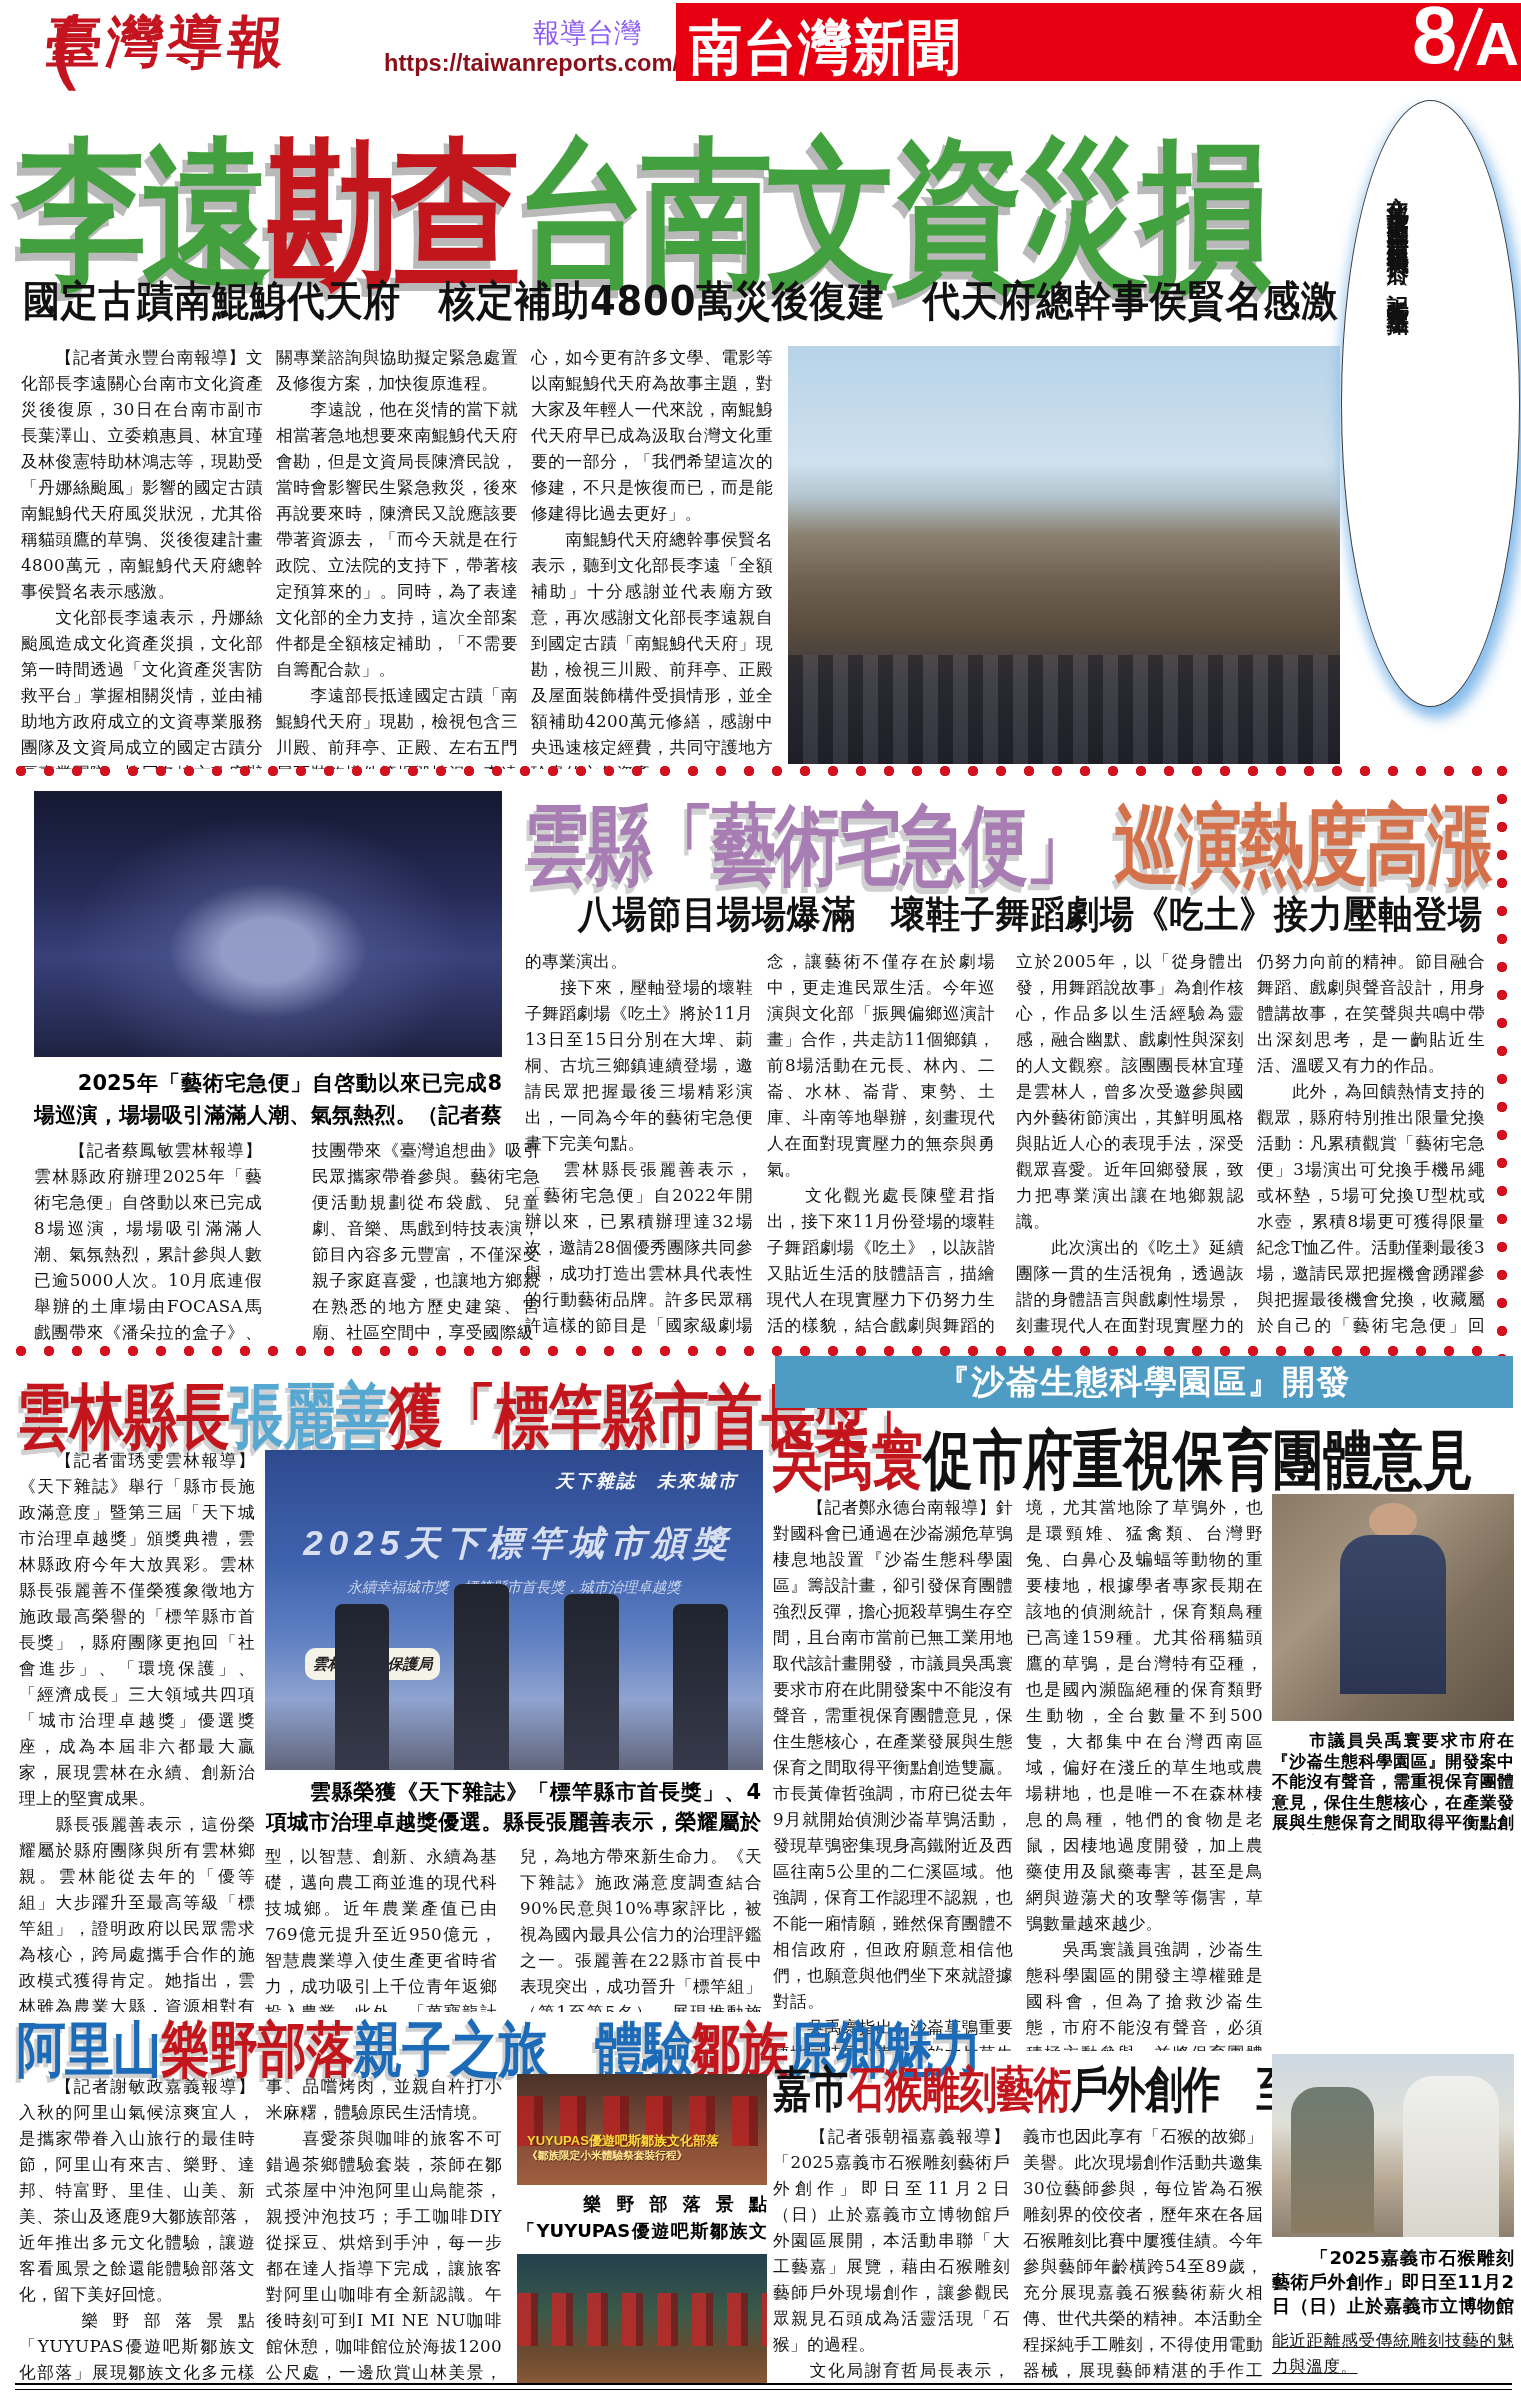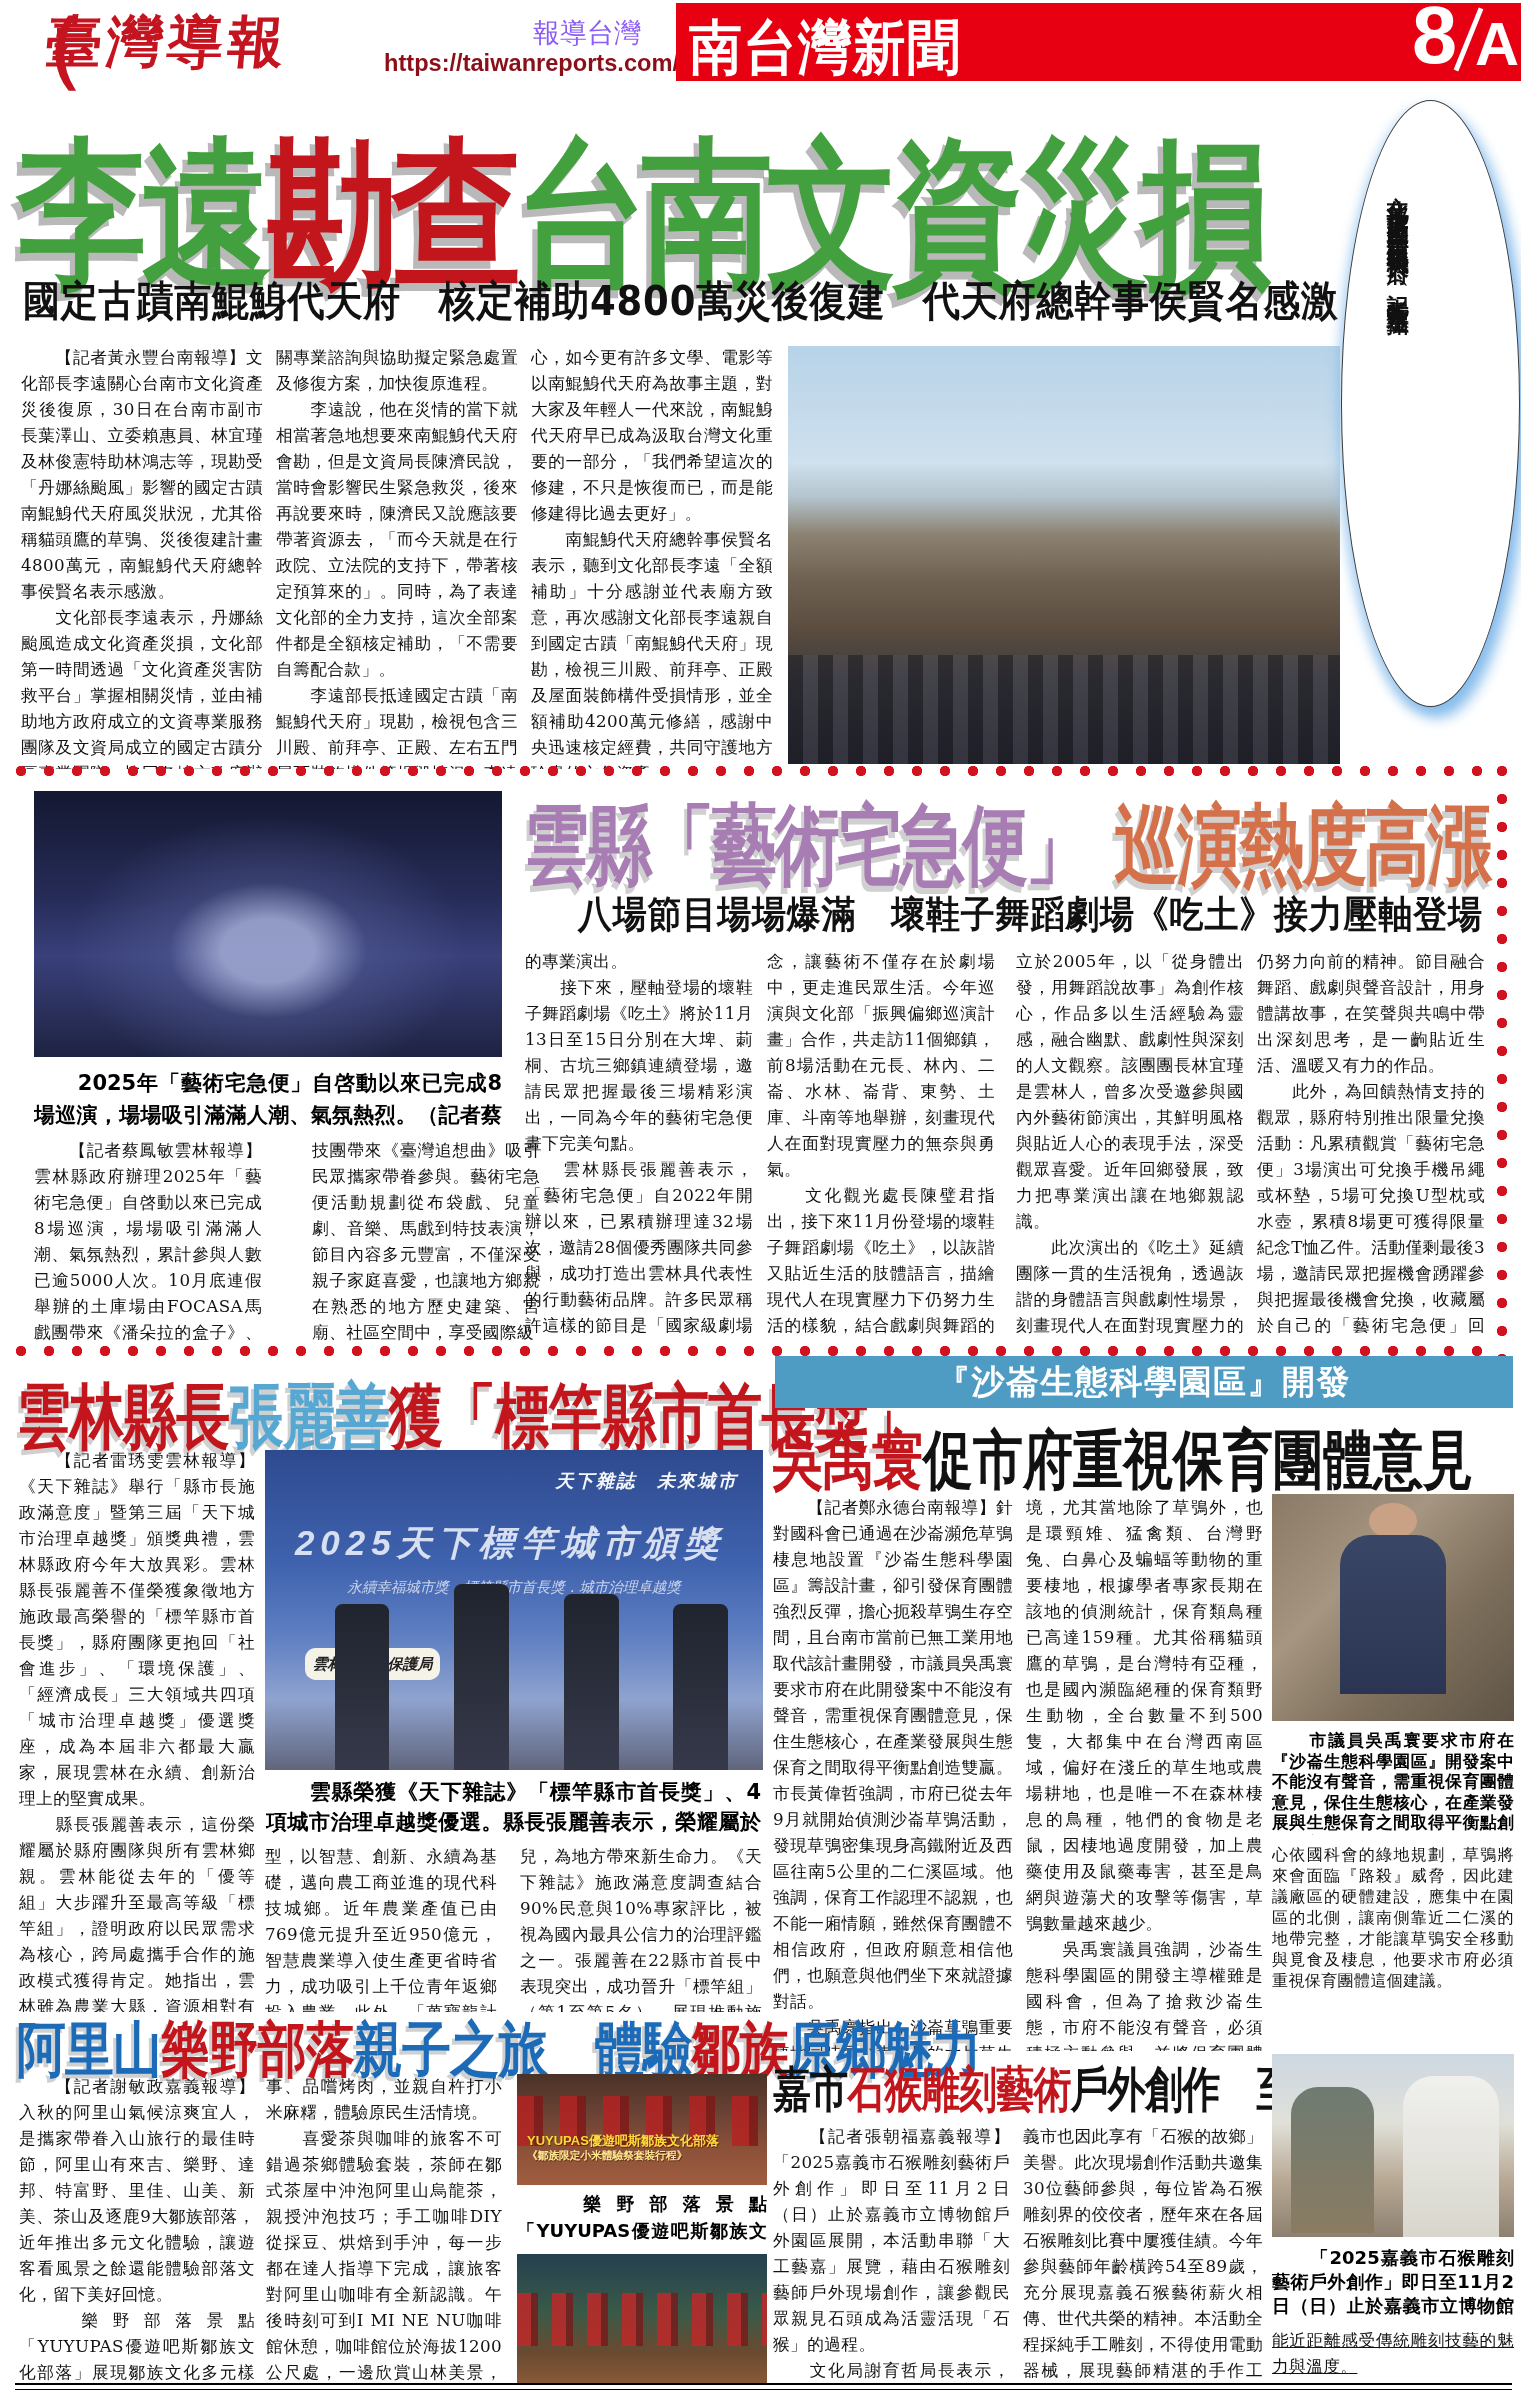--- a/index.html
+++ b/index.html
@@ -49,21 +49,21 @@
     color:#fff;font-size:33px;font-weight:bold;text-align:center;line-height:52px;letter-spacing:1.5px;}
   
   .photo{position:absolute;overflow:hidden;}
   .photo1{background:linear-gradient(180deg,#b7d3e8 0%,#cfe0ee 28%,#b4c5cf 36%,#8c8272 45%,#6f6152 56%,#5a4c3e 68%,#3a3a3e 80%,#26272e 100%);}
   .photo1 .crowd{position:absolute;left:0;bottom:0;width:100%;height:26%;
     background:repeating-linear-gradient(90deg,rgba(20,20,30,.45) 0 15px,rgba(90,90,110,.25) 15px 30px);}
   .photo2{background:radial-gradient(ellipse at 50% 60%,rgba(170,180,220,.8) 0 14%,rgba(90,100,160,.4) 30%,transparent 60%),
     linear-gradient(180deg,#141831,#262c58 40%,#39407a 62%,#1e2342 100%);}
   .photo3{background:linear-gradient(180deg,#2e4a8f,#3f62ae 35%,#5e7fc2 58%,#8fa3cf 78%,#60657c 100%);}
   .photo3 .p3big{position:absolute;left:6%;top:22%;width:88%;color:#e8edf8;font-size:35px;font-weight:bold;
-    letter-spacing:6px;text-align:left;opacity:.9;}
+    letter-spacing:6px;text-align:right;opacity:.9;}
   .photo3 .p3sub{position:absolute;left:4%;top:40%;width:92%;color:#dfe6f5;font-size:14.5px;text-align:center;opacity:.85;}
   .photo3 .p3logo{position:absolute;right:5%;top:6%;color:#fff;font-size:18px;font-weight:bold;letter-spacing:2.3px;opacity:.95;}
   .photo3 .p3sign{position:absolute;left:8%;top:62%;background:#f5f2e8;color:#222;font-size:15px;font-weight:bold;
     padding:6px 7.6px;border-radius:10.7px;line-height:1.3;}
   .photo3 .fig{position:absolute;bottom:0;height:52%;width:11%;background:linear-gradient(180deg,#20242e,#35394a);border-radius:7.6px 7.6px 0 0;}
   .photo4{background:linear-gradient(135deg,#8a7a65,#a59581 35%,#7d6f5c 65%,#5f5446 100%);}
   .photo4 .vest{position:absolute;left:28%;top:18%;width:44%;height:70%;background:linear-gradient(180deg,#3a4666,#2b3553);border-radius:30px 30px 0 0;}
   .photo4 .head{position:absolute;left:40%;top:4%;width:20%;height:16%;background:#c9a械;background:#c9a285;border-radius:50%;}
   .photo5a{background:linear-gradient(180deg,#4a3228,#6a4234 35%,#8a5038 65%,#a05e40 100%);}
   .photo5a .perf{position:absolute;left:0;top:20%;width:100%;height:45%;
@@ -177,21 +177,20 @@
   <div class="bodytext" style="left:1026px;top:1494px;width:237px;height:557px;">境，尤其當地除了草鴞外，也是環頸雉、猛禽類、台灣野兔、白鼻心及蝙蝠等動物的重要棲地，根據學者專家長期在該地的偵測統計，保育類鳥種已高達159種。尤其俗稱貓頭鷹的草鴞，是台灣特有亞種，也是國內瀕臨絕種的保育類野生動物，全台數量不到500隻，大都集中在台灣西南區域，偏好在淺丘的草生地或農場耕地，也是唯一不在森林棲息的鳥種，牠們的食物是老鼠，因棲地過度開發，加上農藥使用及鼠藥毒害，甚至是鳥網與遊蕩犬的攻擊等傷害，草鴞數量越來越少。
 　　吳禹寰議員強調，沙崙生態科學園區的開發主導權雖是國科會，但為了搶救沙崙生態，市府不能沒有聲音，必須積極主動參與，並將保育團體的意見納入整體規劃。保育團體也提醒，未來園區的生態核</div>
 
   <div class="photo photo4" style="left:1272px;top:1494px;width:242px;height:227px;">
     <div class="head"></div>
     <div class="vest"></div>
   </div>
 
   <div class="caption" style="left:1272px;top:1730px;width:242px;height:105px;font-size:16.7px;line-height:20.5px;">　　市議員吳禹寰要求市府在『沙崙生態科學園區』開發案中不能沒有聲音，需重視保育團體意見，保住生態核心，在產業發展與生態保育之間取得平衡點創造雙贏。</div>
 
-  <div class="bodytext" style="left:1272px;top:1844px;width:242px;height:189px;font-size:16px;line-height:21px;">心依國科會的綠地規劃，草鴞將來會面臨『路殺』威脅，因此建議廠區的硬體建設，應集中在園區的北側，讓南側靠近二仁溪的地帶完整，才能讓草鴞安全移動與覓食及棲息，他要求市府必須重視保育團體這個建議。</div>
 
   <div class="hl hshadow" style="left:16.7px;top:2010px;font-size:49px;letter-spacing:-0.8px;transform:scaleY(1.22);">
     <span class="b5">阿里山</span><span class="r">樂野部落</span><span class="b5">親子之旅</span><span class="b5">　體驗</span><span class="r">鄒族</span><span class="b5">原鄉魅力</span>
   </div>
 
   <div class="bodytext" style="left:19px;top:2073px;width:236px;height:313px;">　　【記者謝敏政嘉義報導】入秋的阿里山氣候涼爽宜人，是攜家帶眷入山旅行的最佳時節，阿里山有來吉、樂野、達邦、特富野、里佳、山美、新美、茶山及逐鹿9大鄒族部落，近年推出多元文化體驗，讓遊客看風景之餘還能體驗部落文化，留下美好回憶。
 　　樂野部落景點「YUYUPAS優遊吧斯鄒族文化部落」展現鄒族文化多元樣貌，提供手工愛玉DIY，讓大小朋友搓洗愛玉籽，製作天然甜品；遊客還能聆聽勇士說傳統故</div>
   <div class="bodytext" style="left:266px;top:2073px;width:236px;height:313px;">事、品嚐烤肉，並親自杵打小米麻糬，體驗原民生活情境。
 　　喜愛茶與咖啡的旅客不可錯過茶鄉體驗套裝，茶師在鄒式茶屋中沖泡阿里山烏龍茶，親授沖泡技巧；手工咖啡DIY從採豆、烘焙到手沖，每一步都在達人指導下完成，讓旅客對阿里山咖啡有全新認識。午後時刻可到I MI NE NU咖啡館休憩，咖啡館位於海拔1200公尺處，一邊欣賞山林美景，一邊品嚐咖啡與甜點，享受山間時光。
 　　今年12月6日、7日「部落旅遊</div>

